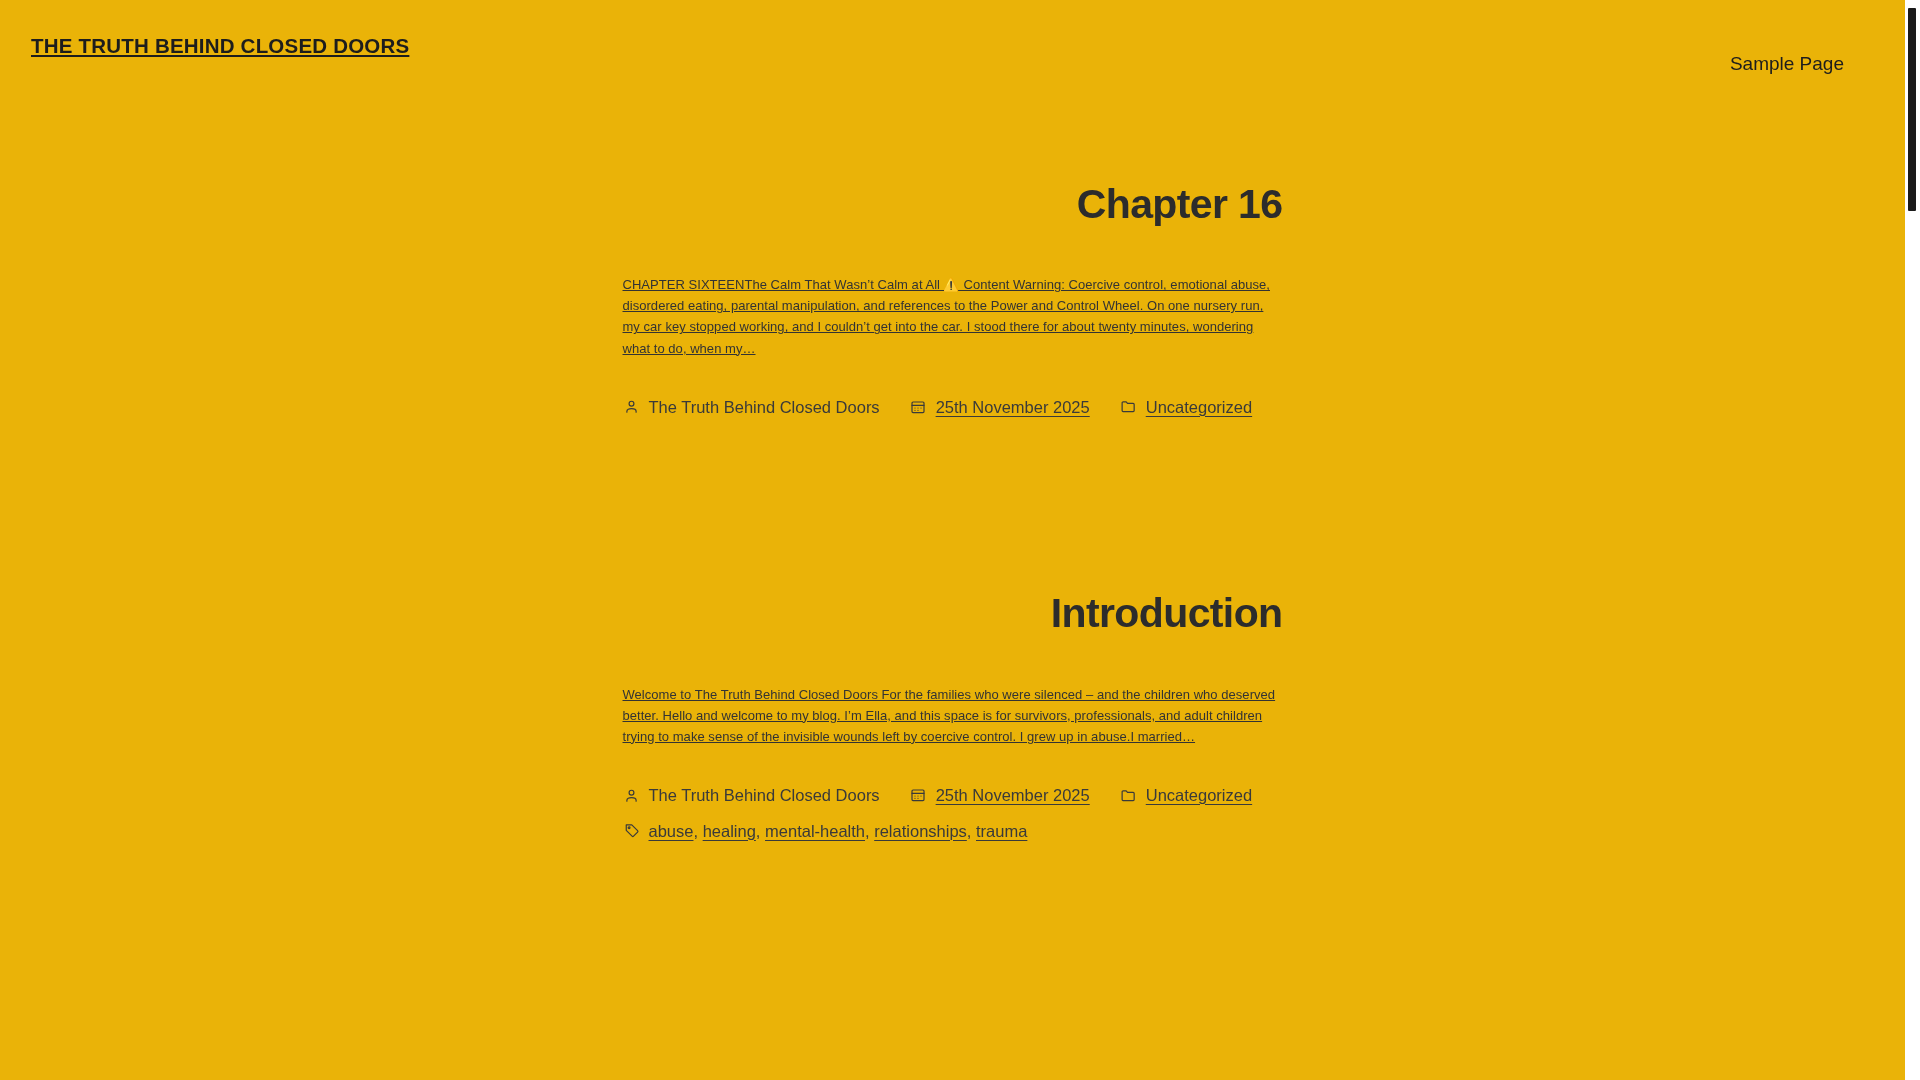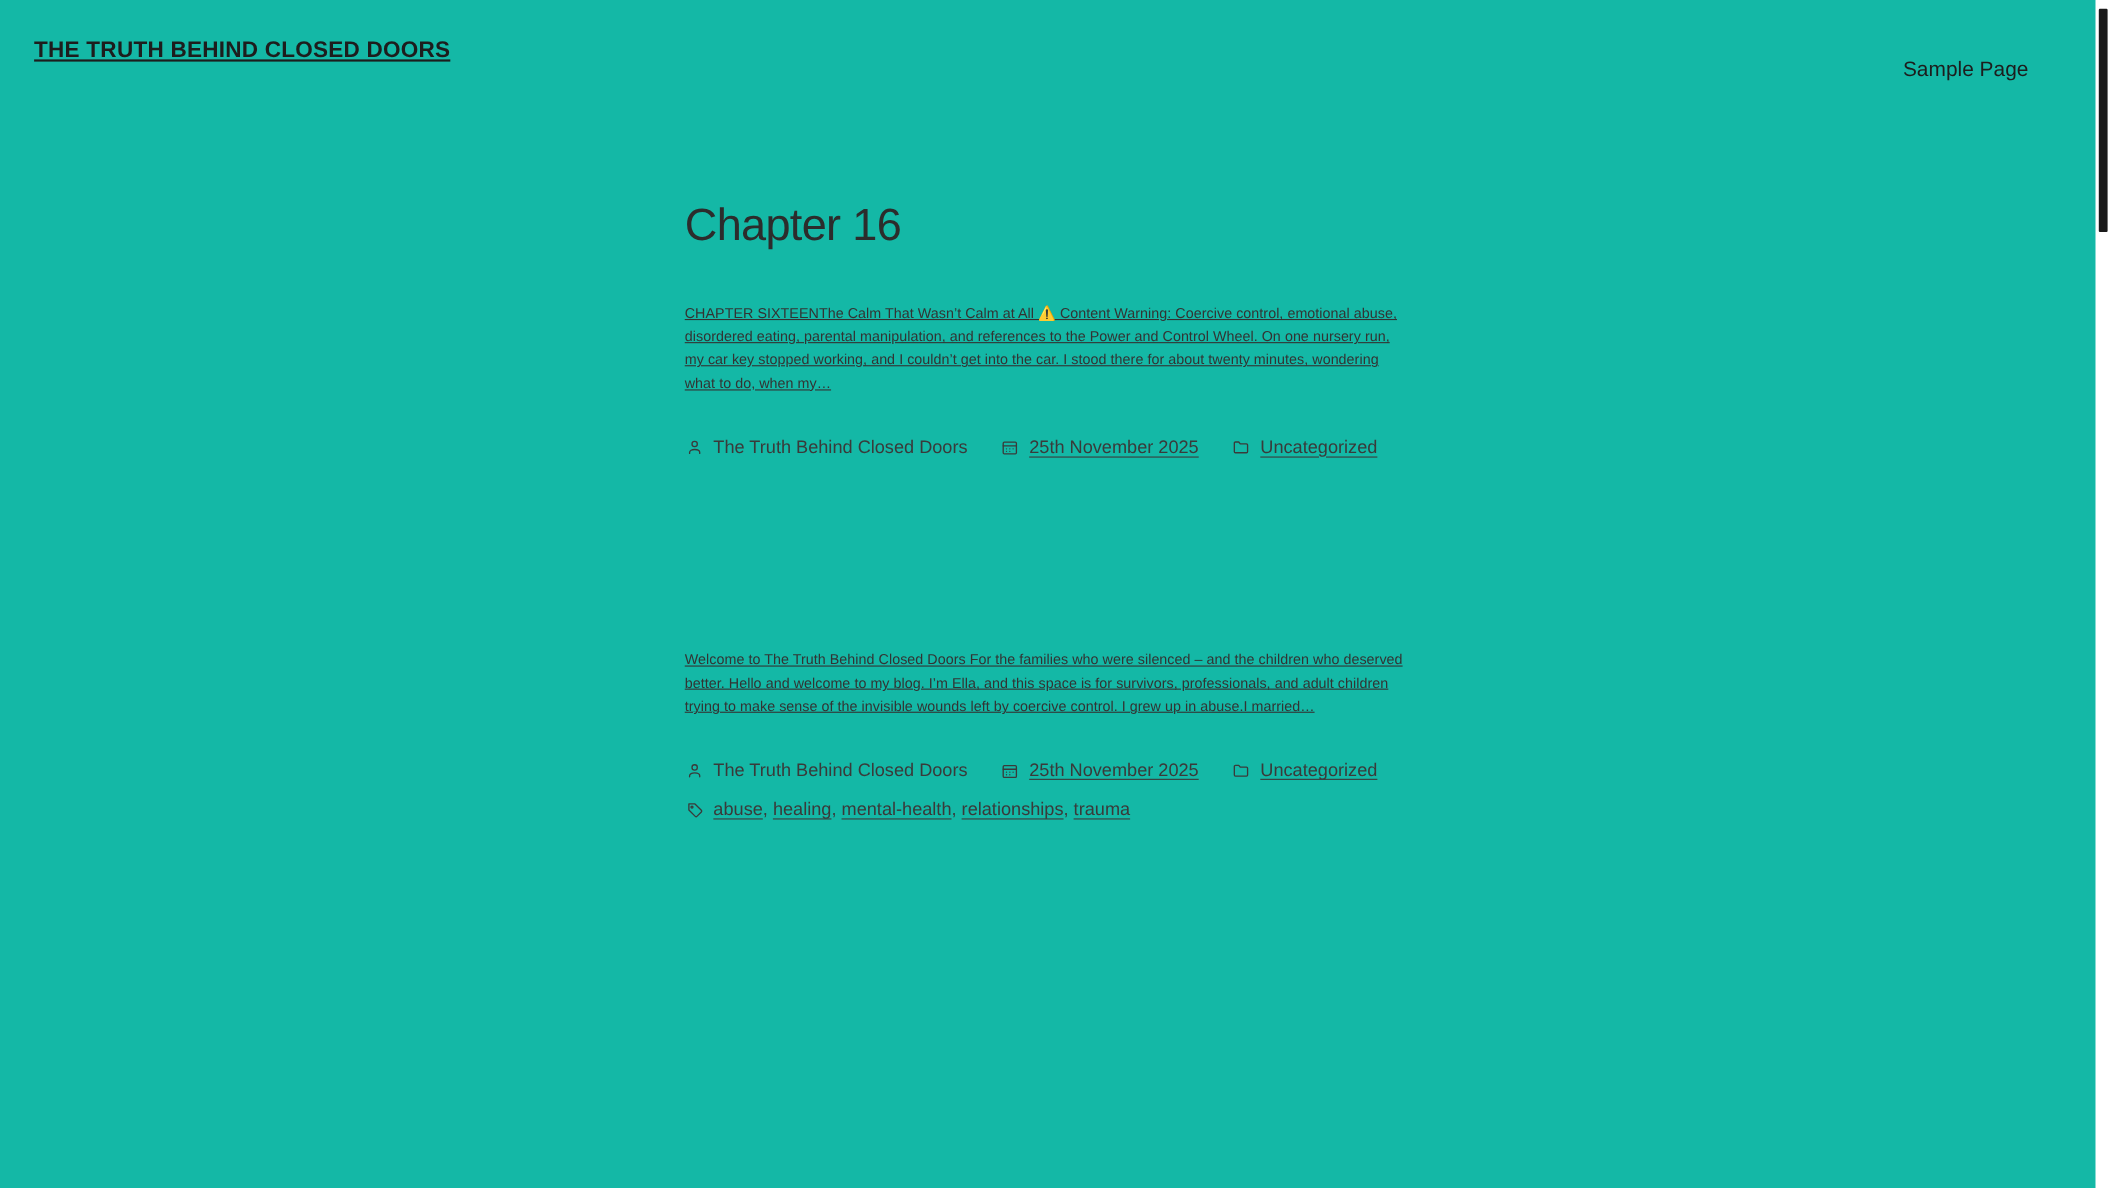--- a/index.html
+++ b/index.html
@@ -10,21 +10,21 @@
     height: 1080px;
     background: #ffffff;
     font-family: "Liberation Sans", sans-serif;
     overflow: hidden;
   }
 
   .page {
     position: relative;
     width: 1920px;
     height: 1080px;
-    background: #14b8a6;
+    background: #eab308;
   }
 
   
   .site-header {
     position: absolute;
     top: 0;
     left: 0;
     width: 1905px;
     height: 92px;
     display: flex;
@@ -82,24 +82,25 @@
     margin: 0 auto;
     padding-left: 0px;
   }
 
   .post-1 { margin-top: 88px; }
   .post-2 { margin-top: 170px; }
 
   .post-title {
     font-size: 41px;
     line-height: 1.18;
-    font-weight: 400;
+    font-weight: 700;
     letter-spacing: -0.015em;
     color: #2c2c2c;
     margin: 0 0 46px 0;
+    text-align: right;
   }
 
   .post-excerpt {
     font-size: 13px;
     line-height: 1.62;
     color: #333333;
     margin: 0 0 36px 0;
     letter-spacing: 0.003em;
     text-decoration: underline;
   }
@@ -234,20 +235,23 @@
             <a class="meta-link" href="#">Uncategorized</a>
           </span>
 
         </div>
 
 
       </div>
     </article>
 
     <article class="post post-2">
+      <h2 class="post-title">
+        <span>Introduction</span>
+      </h2>
 
       <p class="post-excerpt">Welcome to The Truth Behind Closed Doors For the families who were silenced – and the children who deserved better. Hello and welcome to my blog. I’m Ella, and this space is for survivors, professionals, and adult children trying to make sense of the invisible wounds left by coercive control. I grew up in abuse.I married…</p>
 
       <div class="post-meta">
 
         <div class="meta-row">
 
           <span class="meta-item">
             <span class="meta-icon">
               <svg width="17" height="17" viewBox="0 0 24 24" fill="none" stroke="currentColor" stroke-width="1.7" stroke-linecap="round" stroke-linejoin="round">

